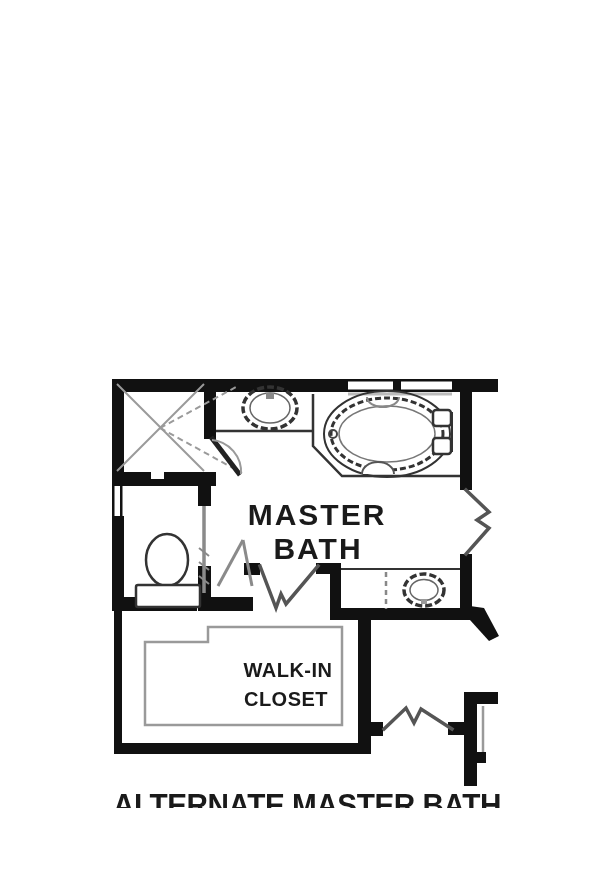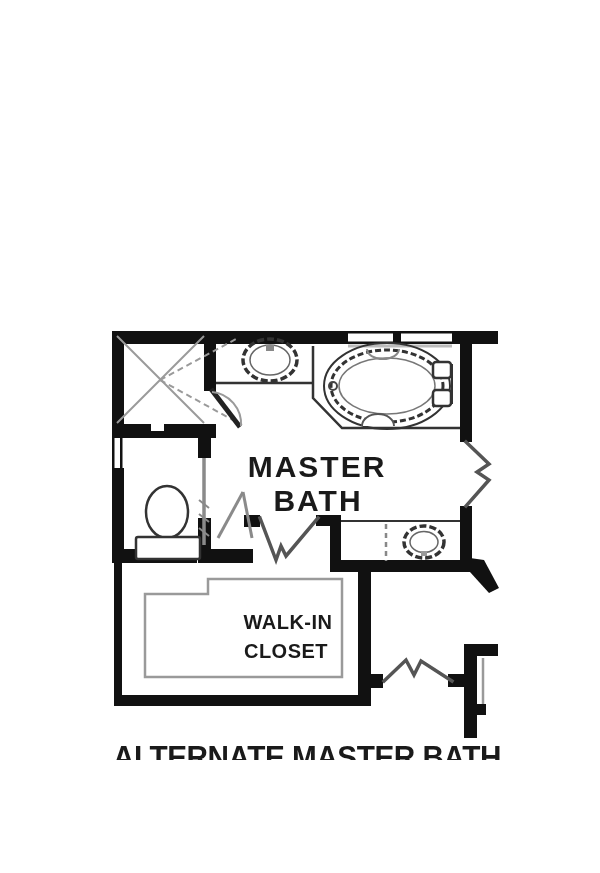--- a/index.html
+++ b/index.html
@@ -5,21 +5,21 @@
   :root{
     --wall:#111111;
     --fixture-line:#333333;
     --light-line:#9a9a9a;
     --background:#ffffff;
     --text:#1a1a1a;
   }
   html,body{margin:0;padding:0;background:var(--background);}
   .plan-canvas{
     position:relative;width:600px;height:760px;background:var(--background);
-    font-family:"Liberation Sans",sans-serif;overflow:hidden;
+    font-family:"Liberation Sans",sans-serif;overflow:hidden;margin-top:48px;
   }
   svg{display:block;}
   .wall{fill:var(--wall);stroke:none;}
   .thin{stroke:var(--fixture-line);fill:none;}
   .lt{stroke:var(--light-line);fill:none;}
   .fix{stroke:var(--fixture-line);fill:var(--background);}
   .fixn{stroke:var(--fixture-line);fill:none;}
   .brk{stroke:#555555;fill:none;stroke-linejoin:miter;stroke-linecap:square;}
   text{fill:var(--text);font-family:"Liberation Sans",sans-serif;font-weight:bold;}
   .room-label{font-size:30px;letter-spacing:2px;}

